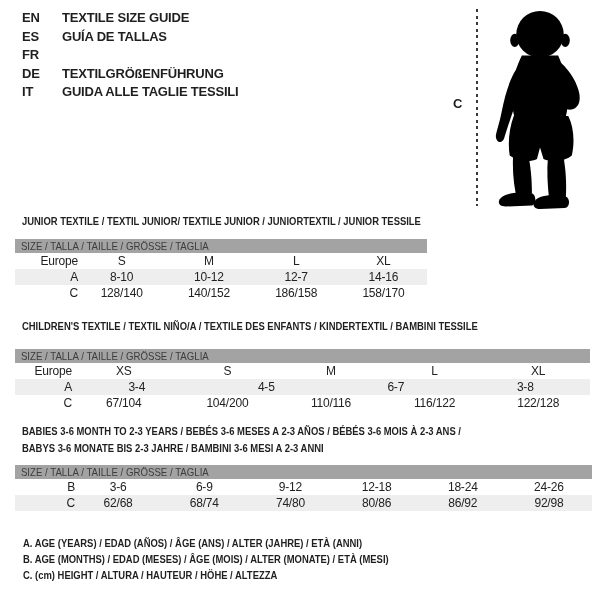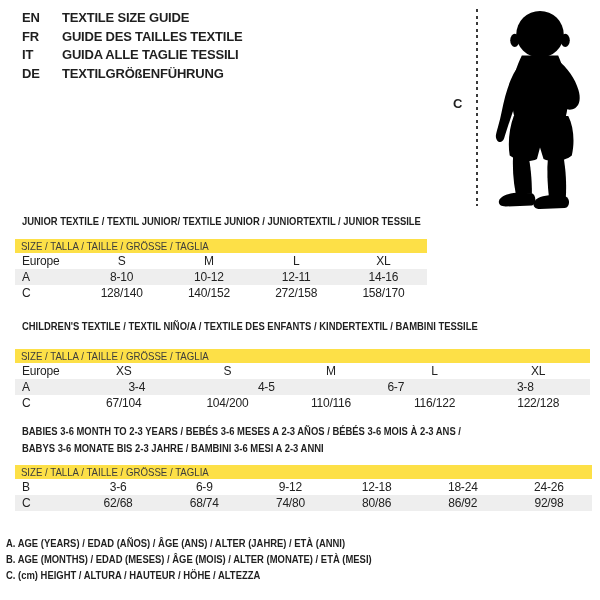--- a/index.html
+++ b/index.html
@@ -29,57 +29,60 @@
     line-height:17px;white-space:nowrap;transform:scaleX(0.82);transform-origin:0 0;}
   #sec1-title{top:213px;}
   #sec2-title{top:318px;}
   #sec3-title{top:423px;}
 
   
   .tbl{position:absolute;left:15px;}
   #tbl1{top:239px;width:412px;}
   #tbl2{top:349px;width:575px;}
   #tbl3{top:465px;width:577px;}
-  .size-bar{height:14px;line-height:14px;background:#fde047;color:#3c3c3c;
+  .size-bar{height:14px;line-height:14px;background:#a3a3a3;color:#3c3c3c;
     font-size:11.5px;white-space:nowrap;}
   .size-bar span{display:inline-block;transform:scaleX(0.84);
     transform-origin:0 50%;padding-left:7px;}
   .t-row{display:flex;height:16px;line-height:16px;font-size:12px;color:#222;}
   .t-row.shaded{background:#eeeeee;}
-  .t-label{flex:0 0 56px;padding-left:7px;letter-spacing:-0.2px;}
+  .t-label{flex:0 0 56px;padding-left:7px;letter-spacing:-0.2px;text-align:right;}
   #tbl2 .t-label{flex-basis:50px;}
   #tbl3 .t-label{flex-basis:53px;}
   .t-cell{flex:1;text-align:center;letter-spacing:-0.2px;}
 
   
-  .footnotes{position:absolute;left:6px;top:536px;}
+  .footnotes{position:absolute;left:23px;top:536px;}
   .footnote{font-size:11.5px;font-weight:bold;line-height:15.8px;
     white-space:nowrap;transform:scaleX(0.82);transform-origin:0 0;}
 </style>
 </head>
 <body>
 
 <div id="canvas">
 
   <div class="lang-list" id="lang-list">
       <div class="lang-row">
         <span class="lang-code">EN</span>
         <span class="lang-label">TEXTILE SIZE GUIDE</span>
       </div>
       <div class="lang-row">
+        <span class="lang-code">ES</span>
+        <span class="lang-label">GUÍA DE TALLAS</span>
+      </div>
+      <div class="lang-row">
         <span class="lang-code">FR</span>
-        <span class="lang-label">GUIDE DES TAILLES TEXTILE</span>
+      </div>
+      <div class="lang-row">
+        <span class="lang-code">DE</span>
+        <span class="lang-label">TEXTILGRÖßENFÜHRUNG</span>
       </div>
       <div class="lang-row">
         <span class="lang-code">IT</span>
         <span class="lang-label">GUIDA ALLE TAGLIE TESSILI</span>
-      </div>
-      <div class="lang-row">
-        <span class="lang-code">DE</span>
-        <span class="lang-label">TEXTILGRÖßENFÜHRUNG</span>
       </div>
     </div>
 
   <div class="figure">
     <span class="fig-c">C</span>
     <div class="dotline"></div>
     <svg class="baby-svg" width="112" height="202" viewBox="0 0 100 200" aria-hidden="true">
       <g fill="#000000">
 
         <ellipse cx="50" cy="27" rx="23.5" ry="23"></ellipse>
@@ -115,28 +118,28 @@
         <span class="t-label">Europe</span>
         <span class="t-cell">S</span>
         <span class="t-cell">M</span>
         <span class="t-cell">L</span>
         <span class="t-cell">XL</span>
       </div>
       <div class="t-row shaded">
         <span class="t-label">A</span>
         <span class="t-cell">8-10</span>
         <span class="t-cell">10-12</span>
-        <span class="t-cell">12-11</span>
+        <span class="t-cell">12-7</span>
         <span class="t-cell">14-16</span>
       </div>
       <div class="t-row">
         <span class="t-label">C</span>
         <span class="t-cell">128/140</span>
         <span class="t-cell">140/152</span>
-        <span class="t-cell">272/158</span>
+        <span class="t-cell">186/158</span>
         <span class="t-cell">158/170</span>
       </div>
     </div>
 
   <div class="sec-title" id="sec2-title">
       <div>CHILDREN'S TEXTILE / TEXTIL NIÑO/A / TEXTILE DES ENFANTS / KINDERTEXTIL / BAMBINI TESSILE</div>
     </div>
   <div class="tbl" id="tbl2">
       <div class="size-bar"><span>SIZE / TALLA / TAILLE / GRÖSSE / TAGLIA</span></div>
       <div class="t-row">

